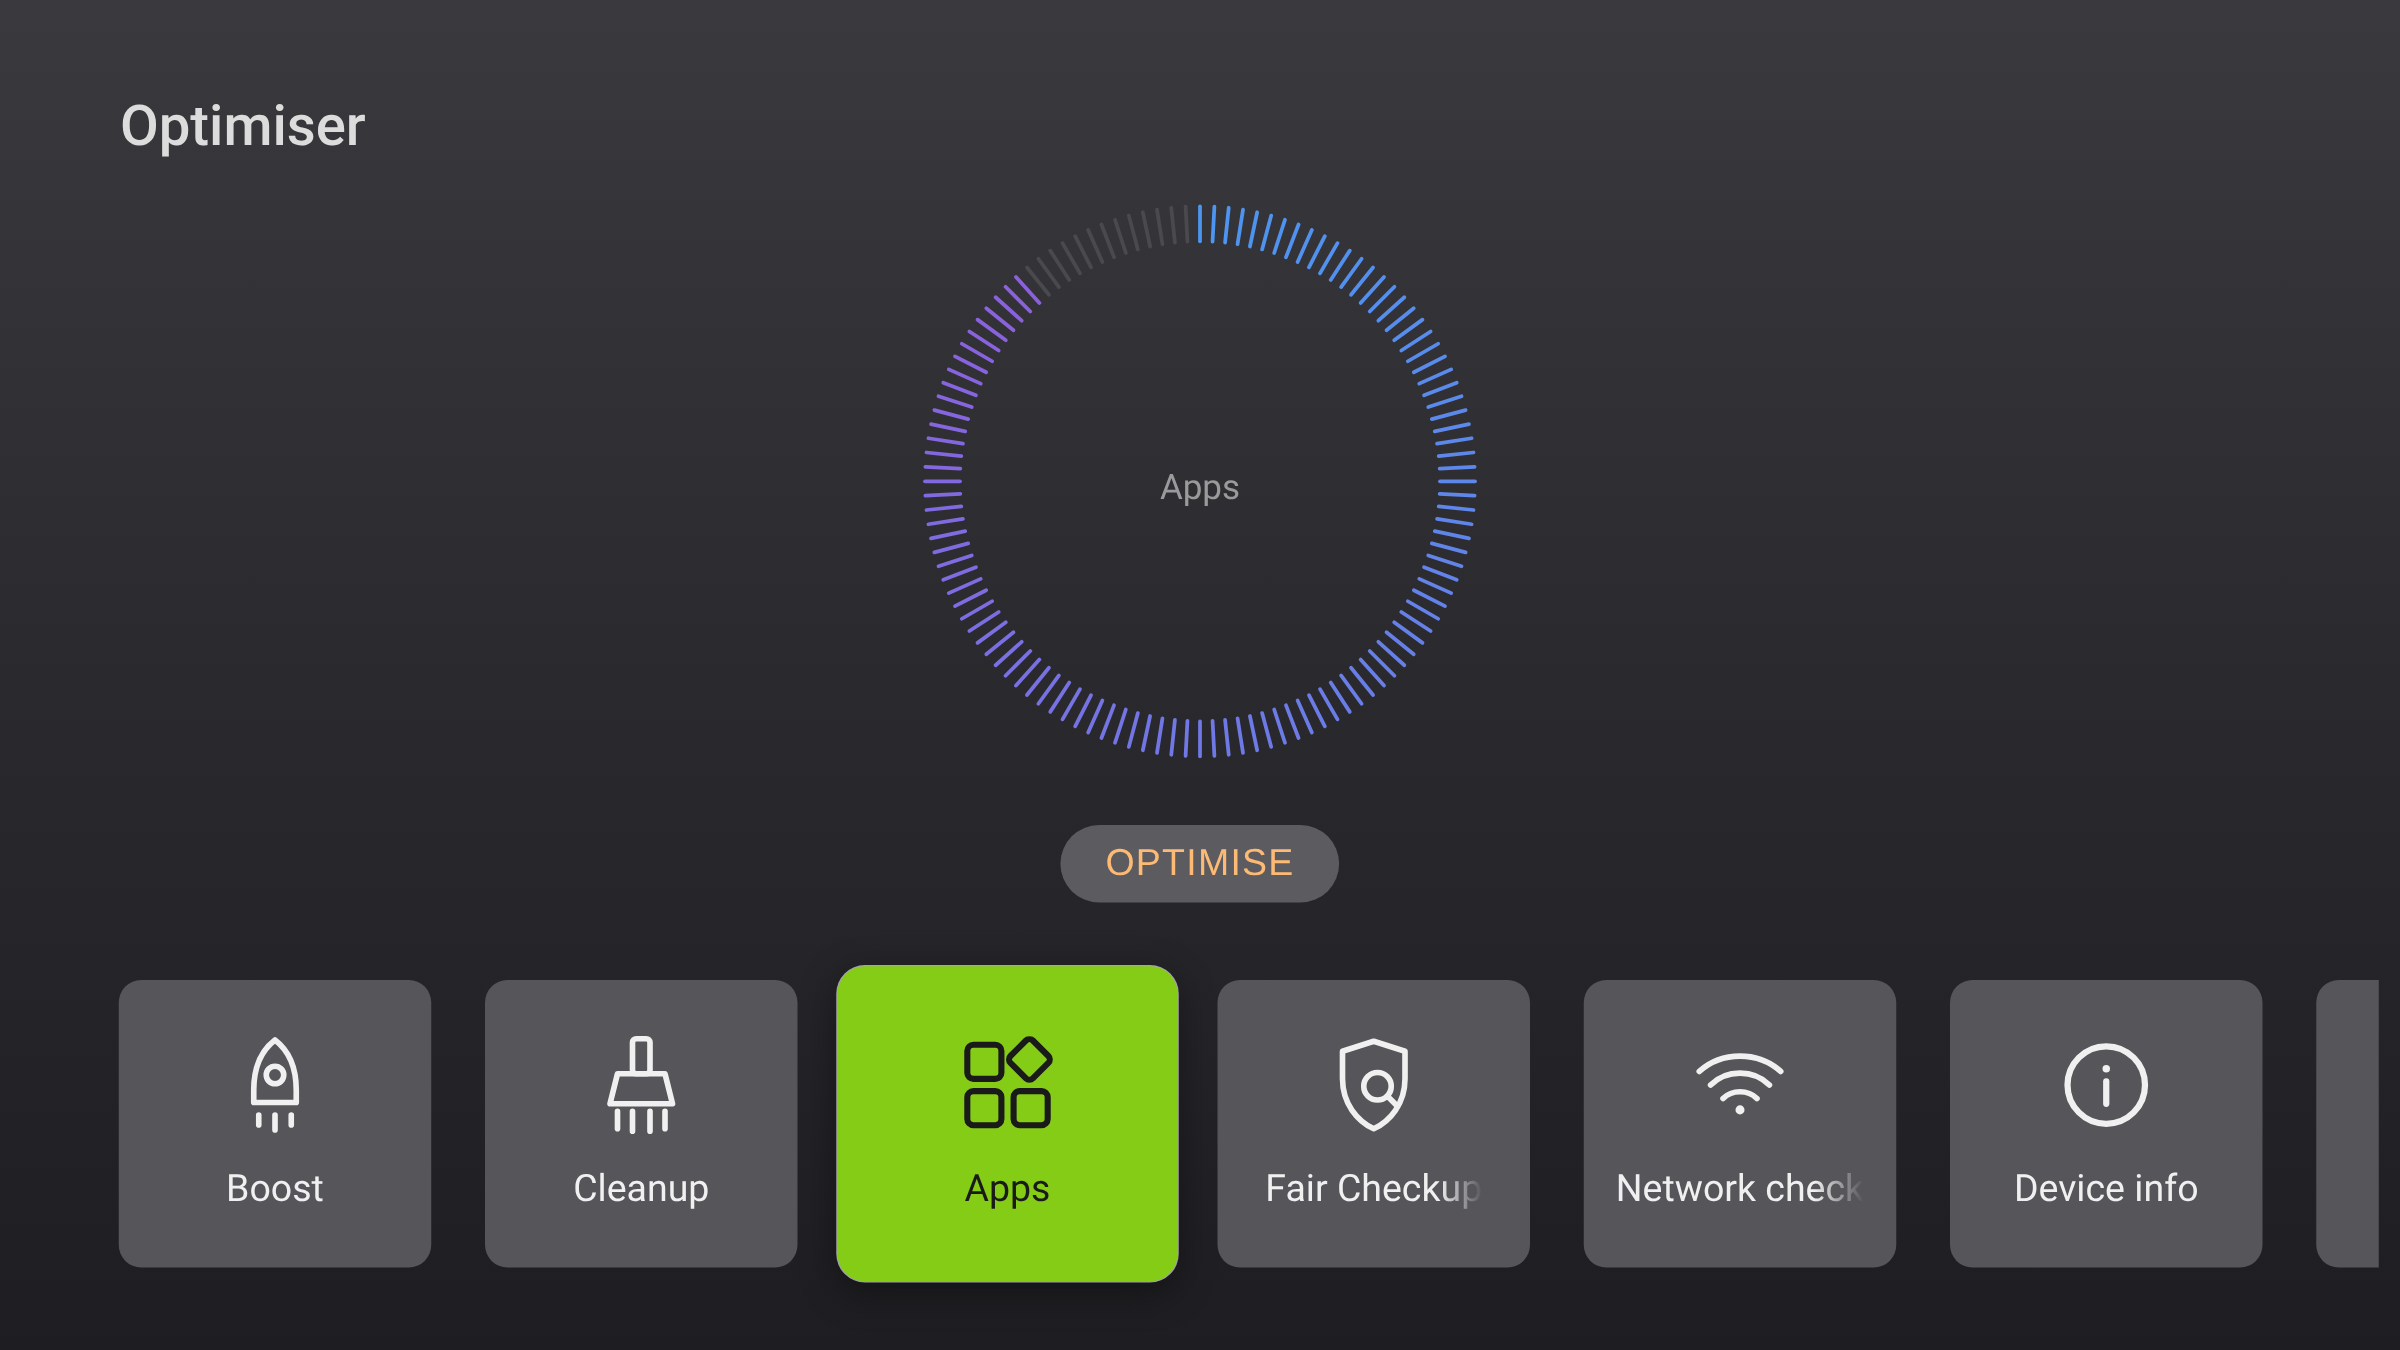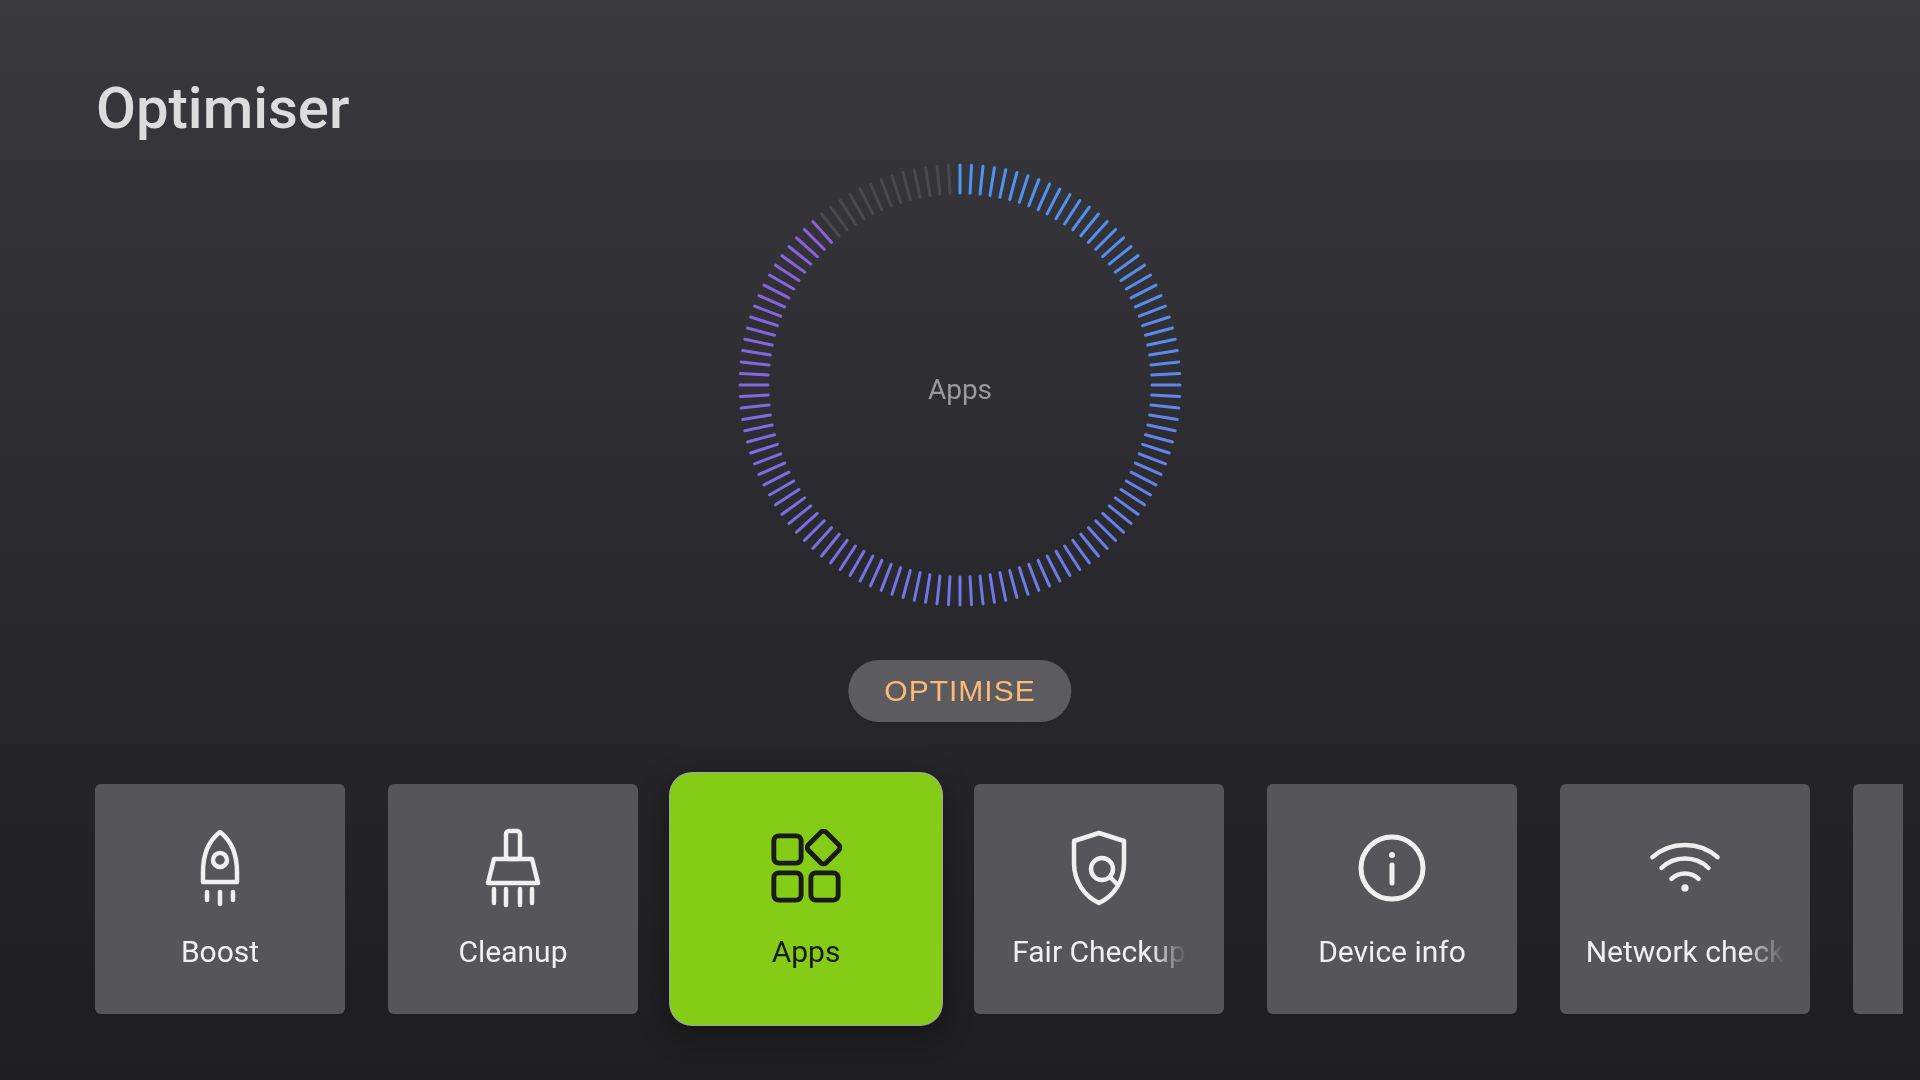--- a/index.html
+++ b/index.html
@@ -13,21 +13,21 @@
       background: linear-gradient(180deg, #3a3a3e 0%, #2a2a2e 50%, #1e1e22 100%);
       font-family: -apple-system, BlinkMacSystemFont, "Segoe UI", Roboto, Helvetica, Arial, sans-serif;
       color: #e8e8e8;
       overflow: hidden;
       position: relative;
     }
     .page-title {
       position: absolute;
       top: 74px;
       left: 96px;
-      font-size: 58px;
+      font-size: 45px;
       font-weight: 500;
       color: #dcdcdc;
     }
     .gauge-container {
       position: absolute;
       top: 155px;
       left: 50%;
       transform: translateX(-50%);
       width: 460px;
       height: 460px;
@@ -75,21 +75,21 @@
       position: absolute;
       bottom: 66px;
       left: 95px;
       display: flex;
       gap: 43px;
     }
     .tile {
       width: 250px;
       height: 230px;
       background: #56565a;
-      border-radius: 6px;
+      border-radius: 18px;
       display: flex;
       flex-direction: column;
       align-items: center;
       justify-content: center;
       gap: 28px;
       cursor: pointer;
       overflow: hidden;
     }
     .tile.selected {
       background: #84cc16;
@@ -307,36 +307,36 @@
         <path d="M37 6 L62 14 L62 36 C62 56 50 70 37 76 C24 70 12 56 12 36 L12 14 Z"></path>
         <circle cx="40" cy="42" r="11"></circle>
         <path d="M48 50 L56 58"></path>
       </svg>
     </div>
     <div class="tile-label fade-right">Fair Checkup</div>
   </div>
 
   <div class="tile">
     <div class="tile-icon">
-      <svg width="74" height="74" viewBox="0 0 74 74" fill="none" stroke-width="5" stroke-linecap="round" stroke-linejoin="round">
-        <circle cx="37" cy="37" r="31"></circle>
-        <circle cx="37" cy="24" r="3" fill="#f0f0f0" stroke="none"></circle>
-        <path d="M37 34 L37 52"></path>
-      </svg>
-    </div>
-    <div class="tile-label">Device info</div>
-  </div>
-
-  <div class="tile">
-    <div class="tile-icon">
       <svg width="84" height="64" viewBox="0 0 84 64" fill="none" stroke-width="5" stroke-linecap="round" stroke-linejoin="round">
         <path d="M6 20 C26 2 58 2 78 20"></path>
         <path d="M16 32 C30 18 54 18 68 32"></path>
         <path d="M27 44 C35 36 49 36 57 44"></path>
         <circle cx="42" cy="54" r="4" fill="#f0f0f0" stroke="none"></circle>
       </svg>
     </div>
     <div class="tile-label fade-right">Network check</div>
   </div>
 
+  <div class="tile">
+    <div class="tile-icon">
+      <svg width="74" height="74" viewBox="0 0 74 74" fill="none" stroke-width="5" stroke-linecap="round" stroke-linejoin="round">
+        <circle cx="37" cy="37" r="31"></circle>
+        <circle cx="37" cy="24" r="3" fill="#f0f0f0" stroke="none"></circle>
+        <path d="M37 34 L37 52"></path>
+      </svg>
+    </div>
+    <div class="tile-label">Device info</div>
+  </div>
+
   <div class="tile partial"></div>
 
 </div>
 
 </body></html>

